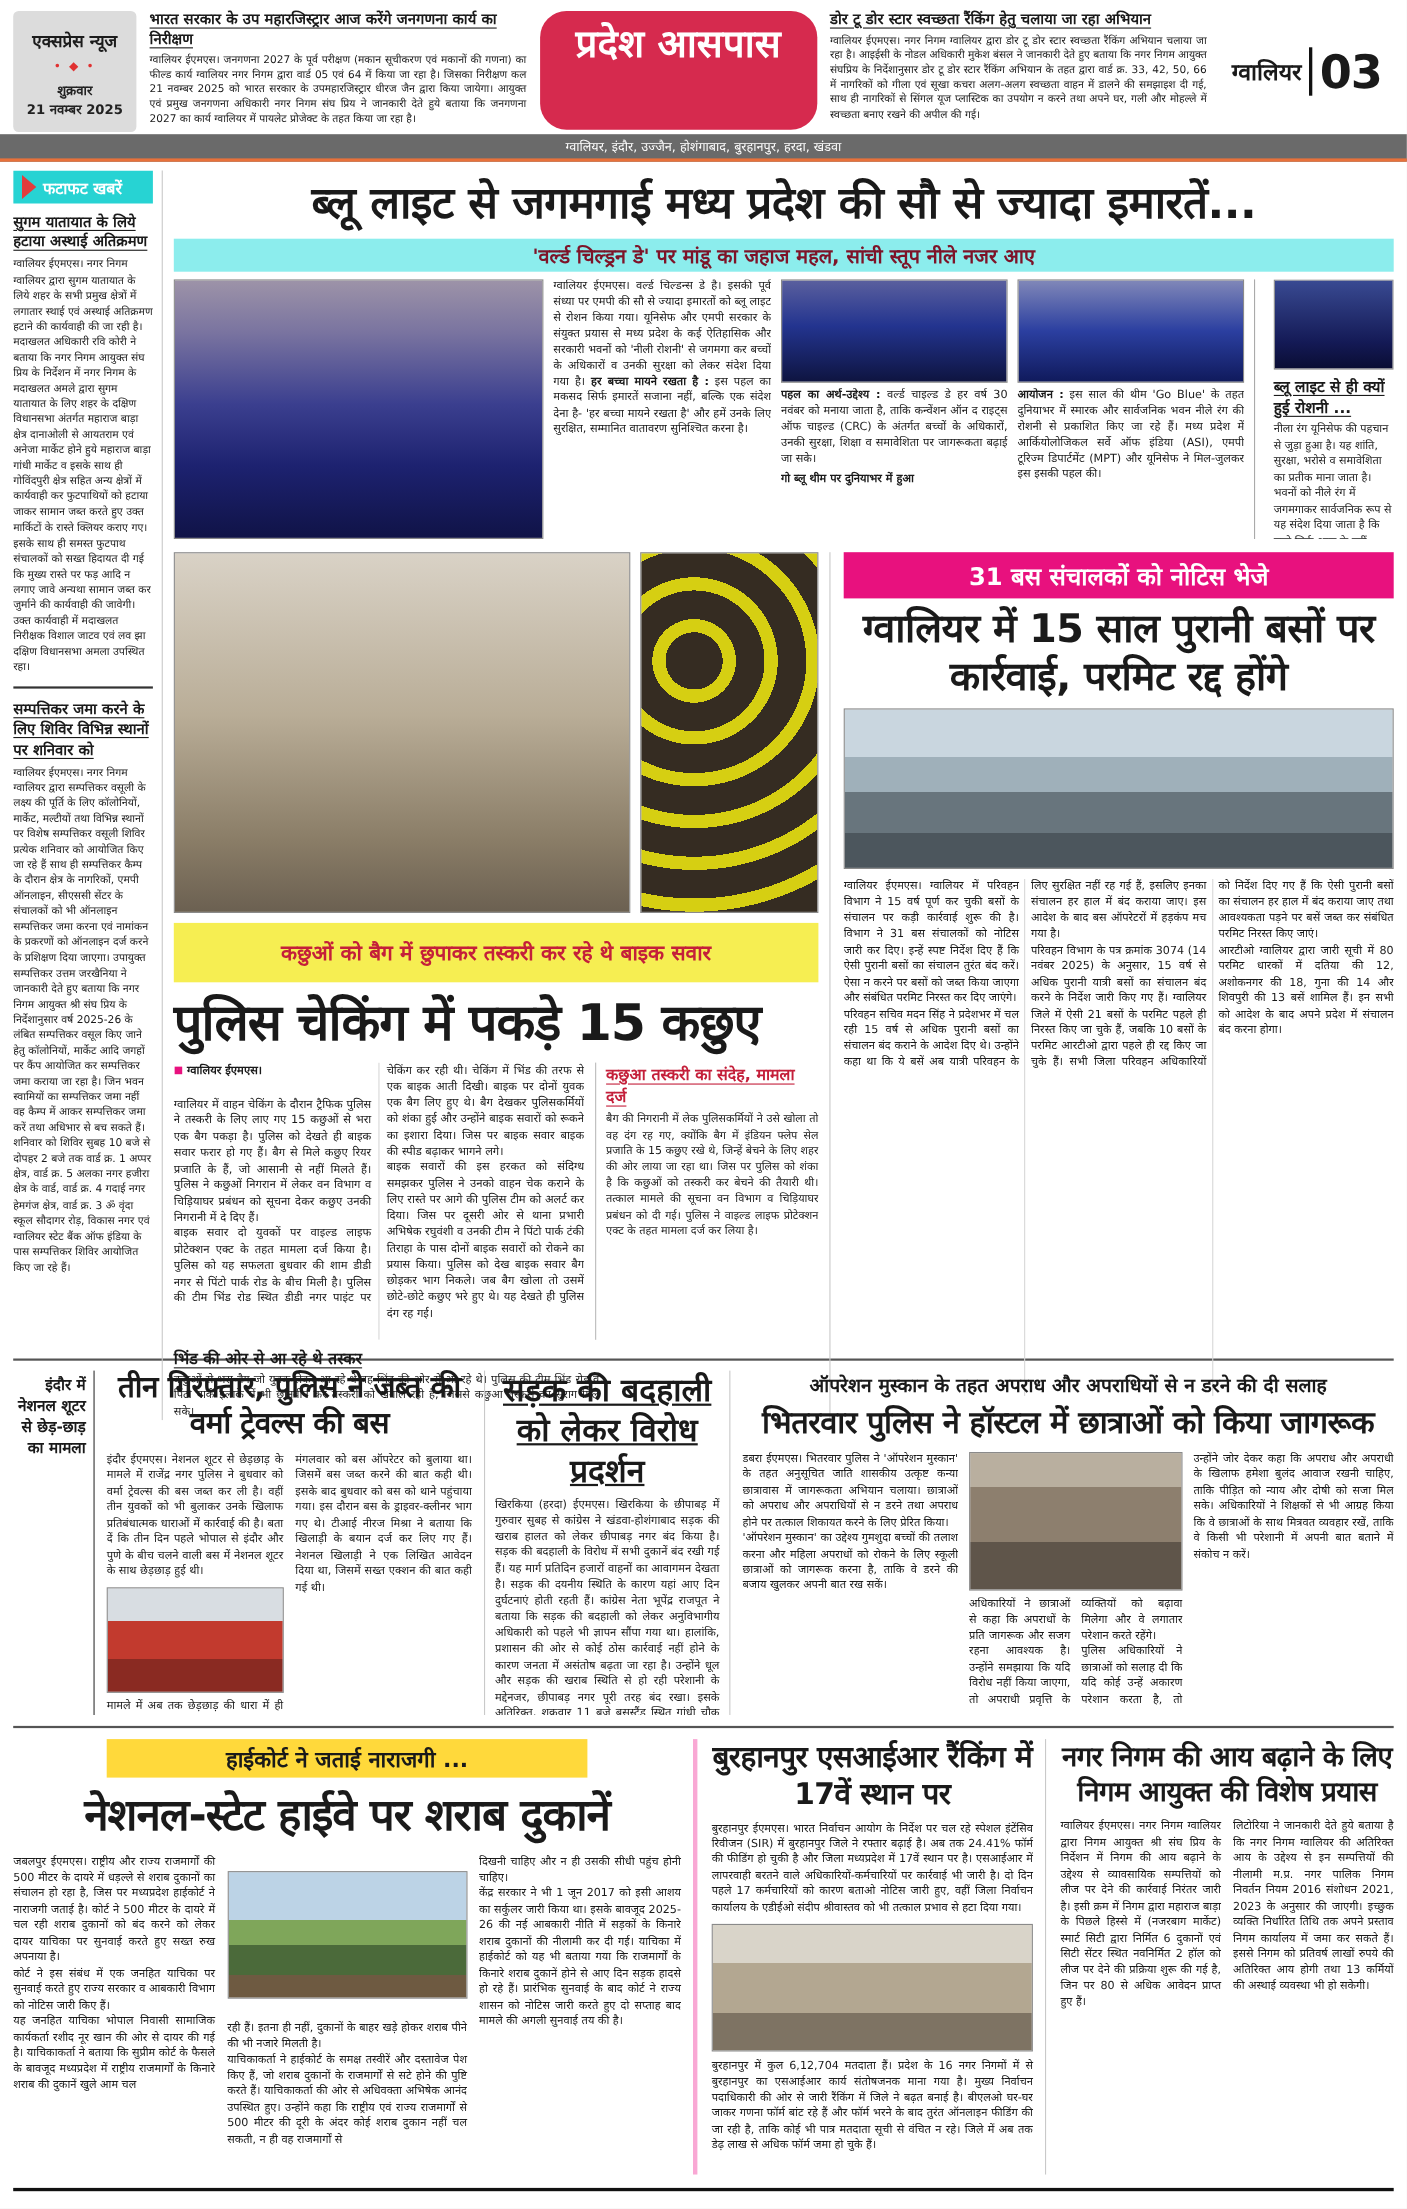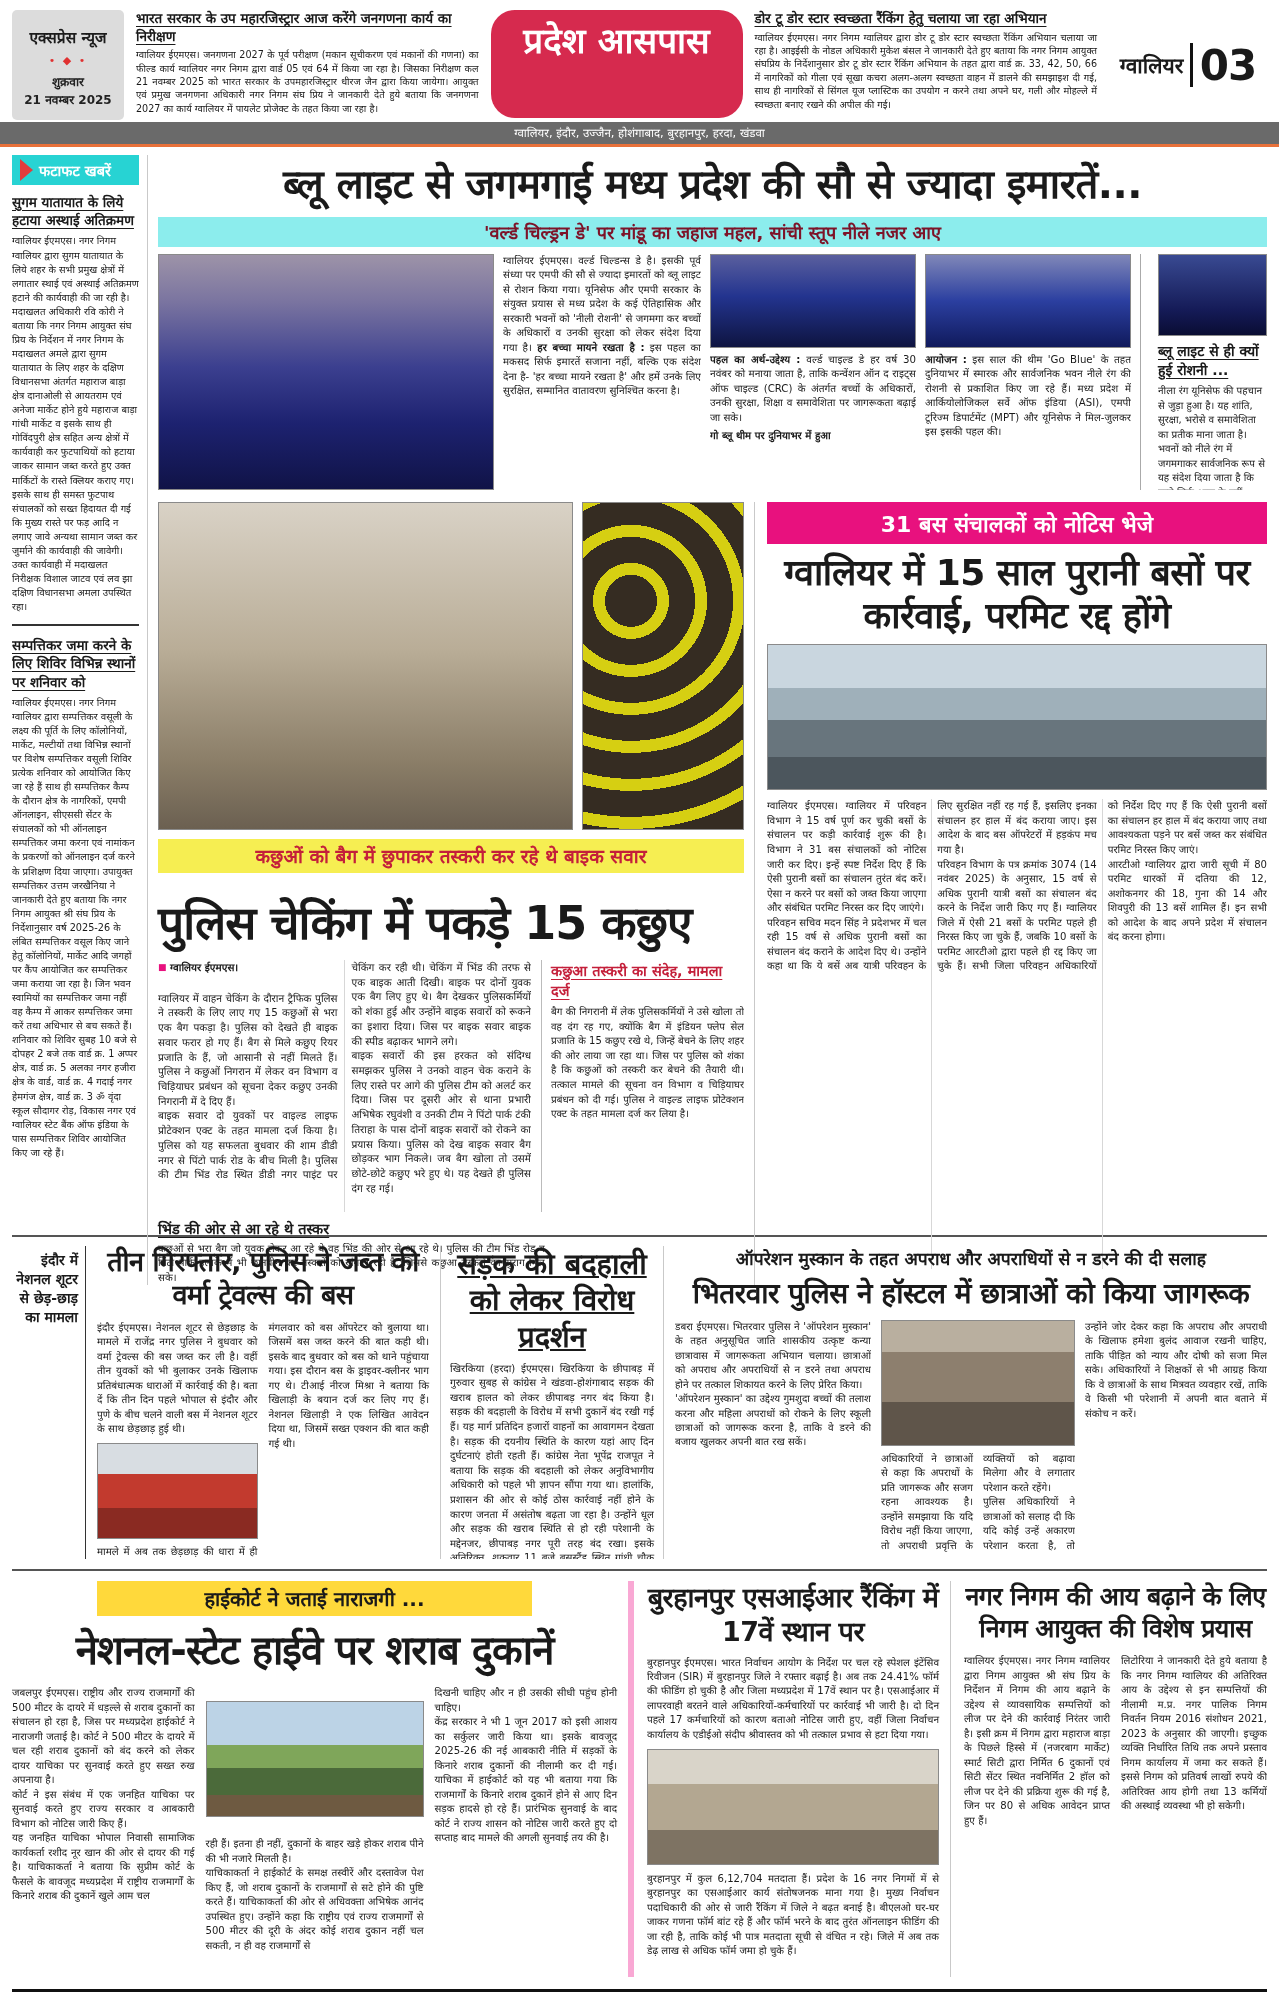--- a/index.html
+++ b/index.html
@@ -47,21 +47,21 @@
   .blue-side h4 { font-size:14px; font-weight:800; text-decoration:underline; text-underline-offset:3px; margin:2px 0 5px; }
   .blue-side p { font-size:10px; line-height:1.45; }
   .blue-bold-tail { font-weight:800; display:block; margin-top:4px; }
 
   
   .sec-b { display:grid; grid-template-columns:1fr 500px; gap:12px; margin-top:12px; }
   .turtle { border-right:1px solid #c9c9c9; padding-right:10px; }
   .turtle-photos { display:flex; gap:9px; height:328px; }
   .tp1 { flex:1; background:linear-gradient(180deg,#d9d2c6 0%,#b9ad97 45%,#8a7d67 80%,#6b6051 100%); }
   .tp2 { width:162px; background:repeating-radial-gradient(circle at 30% 30%, #352c22 0 26px, #d6cf12 26px 38px); }
-  .turtle-kick { background:#f6ee52; color:#c41f3a; font-weight:800; font-size:19px; text-align:center; padding:4px 0; margin:9px 0 17px; }
+  .turtle-kick { background:#f6ee52; color:#c41f3a; font-weight:800; font-size:19px; text-align:center; padding:14px 0; margin:9px 0 3px; }
   .turtle h2 { font-size:46px; font-weight:900; letter-spacing:-1px; margin:2px 0 8px; }
   .turtle-body { display:grid; grid-template-columns:1fr 203px; gap:10px; }
   .tb-main { column-count:2; column-gap:14px; column-rule:1px solid #d7d7d7; font-size:10.3px; line-height:1.43; text-align:justify; height:252px; overflow:hidden; }
   .tb-main .body-flow { white-space:pre-line;margin-top:16px; }
   .byline { font-weight:800; margin-bottom:3px; }
   .byline .sq { color:#e8117e; font-size:9px; vertical-align:1px; }
   .tb-side { border-left:1px solid #bbb; padding-left:9px; overflow:hidden; }
   .tb-side h4 { color:#c41f3a; font-size:14.5px; font-weight:800; text-decoration:underline; text-underline-offset:3px; margin-bottom:5px; }
   .tb-side p { font-size:10px; line-height:1.46; text-align:justify; }
   .turtle-sub { width:66%; margin-top:6px; }
@@ -85,21 +85,21 @@
   .road p { font-size:10.2px; line-height:1.43; text-align:justify; white-space:pre-line; }
   .hostel .kick { font-size:17.5px; font-weight:800; text-align:center; }
   .hostel h3 { font-size:28px; font-weight:900; text-align:center; margin:3px 0 9px; letter-spacing:-0.5px; }
   .hostel-row { display:grid; grid-template-columns:196px 1fr 182px; gap:10px; }
   .hostel-row .txt { font-size:10.1px; line-height:1.43; text-align:justify; white-space:pre-line; overflow:hidden; }
   .ph-hostel { height:126px; margin-bottom:6px; background:linear-gradient(180deg,#b9af9f 0 25%,#8d7f6e 25% 65%,#5f554a 65% 100%); }
   .hostel-mid .txt { column-count:2; column-gap:10px; height:104px; }
 
   
   .sec-d { display:grid; grid-template-columns:622px 304px 1fr; gap:13px; border-top:2px solid #555; margin:10px 12px 0; padding-top:10px; height:408px; overflow:hidden; }
-  .liquor { border-right:6px solid #f9a8d4; padding-right:11px; }
+  .liquor { border-right:4px solid #f9a8d4; padding-right:11px; }
   .liquor .kick { background:#ffd93b; font-weight:800; font-size:20px; text-align:center; width:72%; margin:0 auto 5px; padding:4px 0; }
   .liquor h2 { font-size:40px; font-weight:900; text-align:center; letter-spacing:-1px; margin:2px 0 10px; }
   .liquor-cols { display:flex; gap:11px; }
   .liquor-cols .c { flex:1; font-size:10.1px; line-height:1.44; text-align:justify; white-space:pre-line; }
   .liquor-cols .cm { flex:none; width:218px; }
   .ph-liquor { height:116px; margin-bottom:6px; background:linear-gradient(180deg,#bcd3e6 0 38%,#7fa65a 38% 58%,#4b6a3a 58% 82%,#6e5a41 82% 100%); }
   .sir { border-right:1px solid #c9c9c9; padding-right:11px; }
   .sir h3 { font-size:27px; font-weight:900; text-align:center; line-height:1.25; margin-bottom:7px; letter-spacing:-0.5px; }
   .sir p { font-size:10.1px; line-height:1.43; text-align:justify; }
   .ph-sir { height:116px; margin:7px 0; background:linear-gradient(180deg,#d9d4c9 0 30%,#b3a791 30% 70%,#7e7363 70% 100%); }

